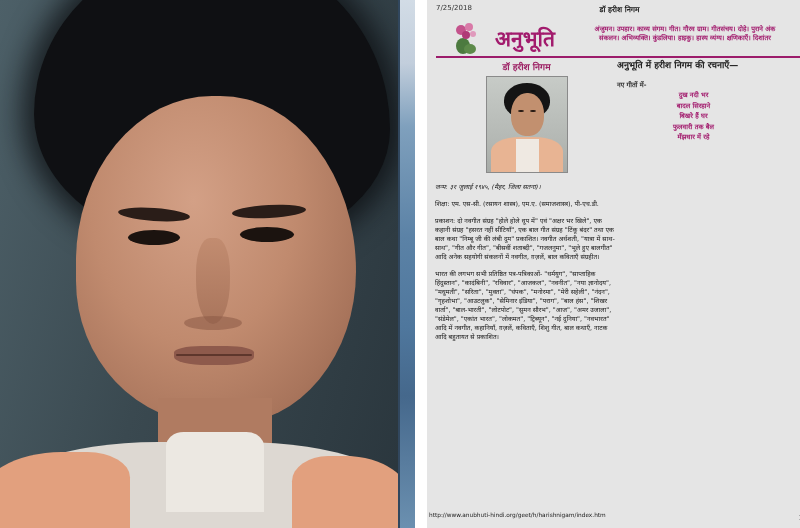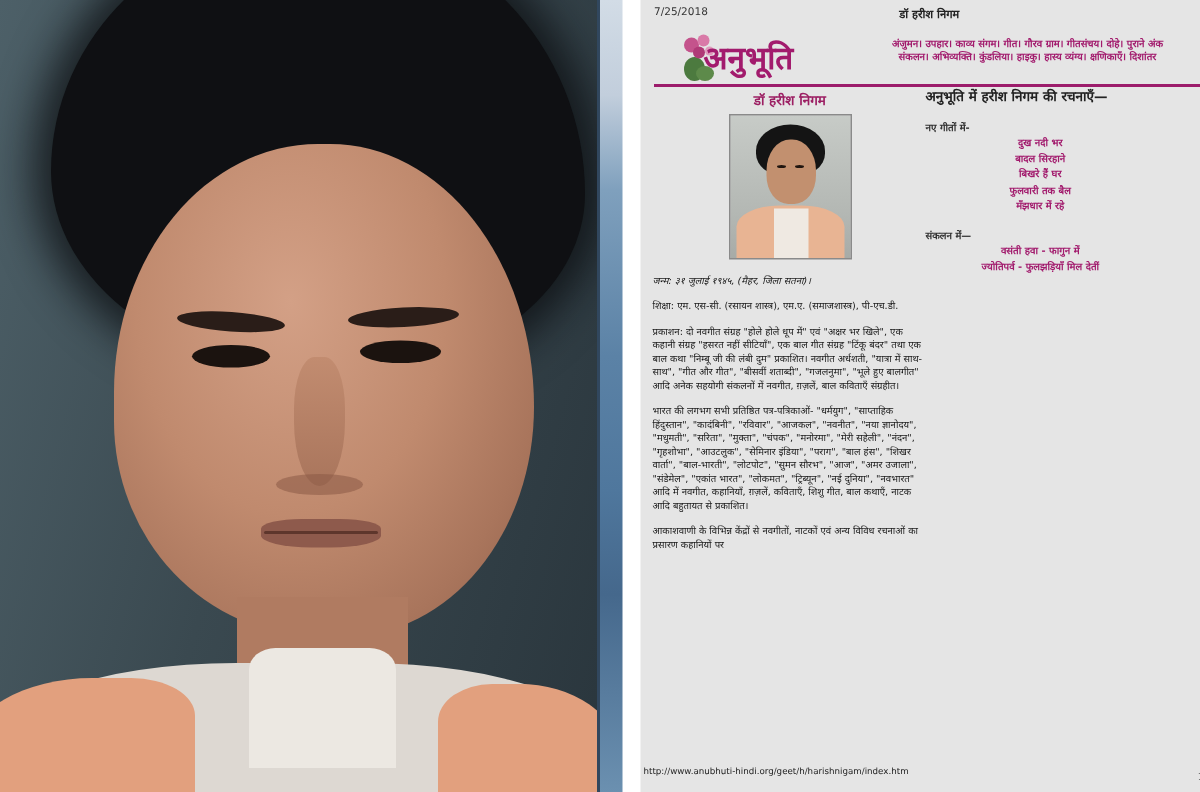--- a/index.html
+++ b/index.html
@@ -44,21 +44,21 @@
 
   
   #page{position:absolute;left:415px;top:0;width:385px;height:528px;background:#e5e5e5;color:#1a1a1a;margin-left:12px;}
   .pr-date{position:absolute;left:9px;top:4px;font-size:7px;color:#333;}
   .pr-title{position:absolute;left:0;right:0;top:4px;text-align:center;font-size:7.5px;font-weight:bold;color:#222;}
   .pr-url{position:absolute;left:2px;bottom:10px;font-size:5.8px;color:#222;}
   .pr-page{position:absolute;right:3px;bottom:6px;font-size:6.5px;color:#555;}
 
   
   .logo-flower{position:absolute;left:26px;top:22px;width:26px;height:34px;}
-  .logo-text{position:absolute;left:42px;top:24px;font-size:21px;font-weight:bold;color:#a21b6d;}
+  .logo-text{position:absolute;left:68px;top:24px;font-size:21px;font-weight:bold;color:#a21b6d;}
   .nav{position:absolute;left:136px;top:25px;width:244px;text-align:center;
        font-size:6.6px;line-height:9px;font-weight:bold;color:#a21b6d;}
   .nav div{cursor:pointer;}
   .rule{position:absolute;left:9px;right:7px;top:56px;height:2px;background:#9c1c6b;}
 
   
   .leftcol{position:absolute;left:8px;top:60px;width:183px;}
   .col-title{text-align:center;font-size:9px;font-weight:bold;color:#9c1f63;}
   .pphoto{position:relative;width:80px;height:95px;margin:3px auto 0;border:1px solid #8a8a8a;
           background:linear-gradient(#c7cbc7 0%,#b3b7b3 70%,#a7aba7 100%);overflow:hidden;}
@@ -134,41 +134,35 @@
         <div class="m-eye" style="left:43px;top:33px;"></div>
         <div class="m-shirt"></div>
         <div class="m-collar"></div>
       </div>
 
       <div class="bio">
         <p>जन्म: ३१ जुलाई १९४५, (मैहर, जिला सतना)।</p>
         <p>शिक्षा: एम. एस-सी. (रसायन शास्त्र), एम.ए. (समाजशास्त्र), पी-एच.डी.</p>
         <p>प्रकाशन: दो नवगीत संग्रह "होले होले धूप में" एवं "अक्षर भर खिले", एक कहानी संग्रह "हसरत नहीं सीटियाँ", एक बाल गीत संग्रह "टिंकू बंदर" तथा एक बाल कथा "निम्बू जी की लंबी दुम" प्रकाशित। नवगीत अर्धशती, "यात्रा में साथ-साथ", "गीत और गीत", "बीसवीं शताब्दी", "गजलनुमा", "भूले हुए बालगीत" आदि अनेक सहयोगी संकलनों में नवगीत, ग़ज़लें, बाल कविताएँ संग्रहीत।</p>
         <p>भारत की लगभग सभी प्रतिष्ठित पत्र-पत्रिकाओं- "धर्मयुग", "साप्ताहिक हिंदुस्तान", "कादंबिनी", "रविवार", "आजकल", "नवनीत", "नया ज्ञानोदय", "मधुमती", "सरिता", "मुक्ता", "चंपक", "मनोरमा", "मेरी सहेली", "नंदन", "गृहशोभा", "आउटलुक", "सेमिनार इंडिया", "पराग", "बाल हंस", "शिखर वार्ता", "बाल-भारती", "लोटपोट", "सुमन सौरभ", "आज", "अमर उजाला", "संडेमेल", "एकांत भारत", "लोकमत", "ट्रिब्यून", "नई दुनिया", "नवभारत" आदि में नवगीत, कहानियाँ, ग़ज़लें, कविताएँ, शिशु गीत, बाल कथाएँ, नाटक आदि बहुतायत से प्रकाशित।</p>
-        <p>आकाशवाणी के विभिन्न केंद्रों से नवगीतों, नाटकों एवं अन्य विविध रचनाओं का प्रसारण कहानियों पर</p>
       </div>
     </div>
 
     <div class="rightcol">
       <div class="works-title">अनुभूति में हरीश निगम की रचनाएँ—</div>
 
       <div class="wsec">
         <div class="wsec-title">नए गीतों में-</div>
         <span class="wlink">दुख नदी भर</span>
         <span class="wlink">बादल सिरहाने</span>
         <span class="wlink">बिखरे हैं घर</span>
         <span class="wlink">फुलवारी तक बैल</span>
         <span class="wlink">मँझधार में रहे</span>
       </div>
 
 
 
-      <div class="wsec">
-        <div class="wsec-title">संकलन में—</div>
-        <span class="wlink">वसंती हवा - फागुन में</span>
-        <span class="wlink">ज्योतिपर्व - फुलझड़ियाँ मिल देतीं</span>
-      </div>
     </div>
 
     <div class="pr-url">http://www.anubhuti-hindi.org/geet/h/harishnigam/index.htm</div>
     <div class="pr-page">1/2</div>
   </div>
 </div>
 
 </body></html>

